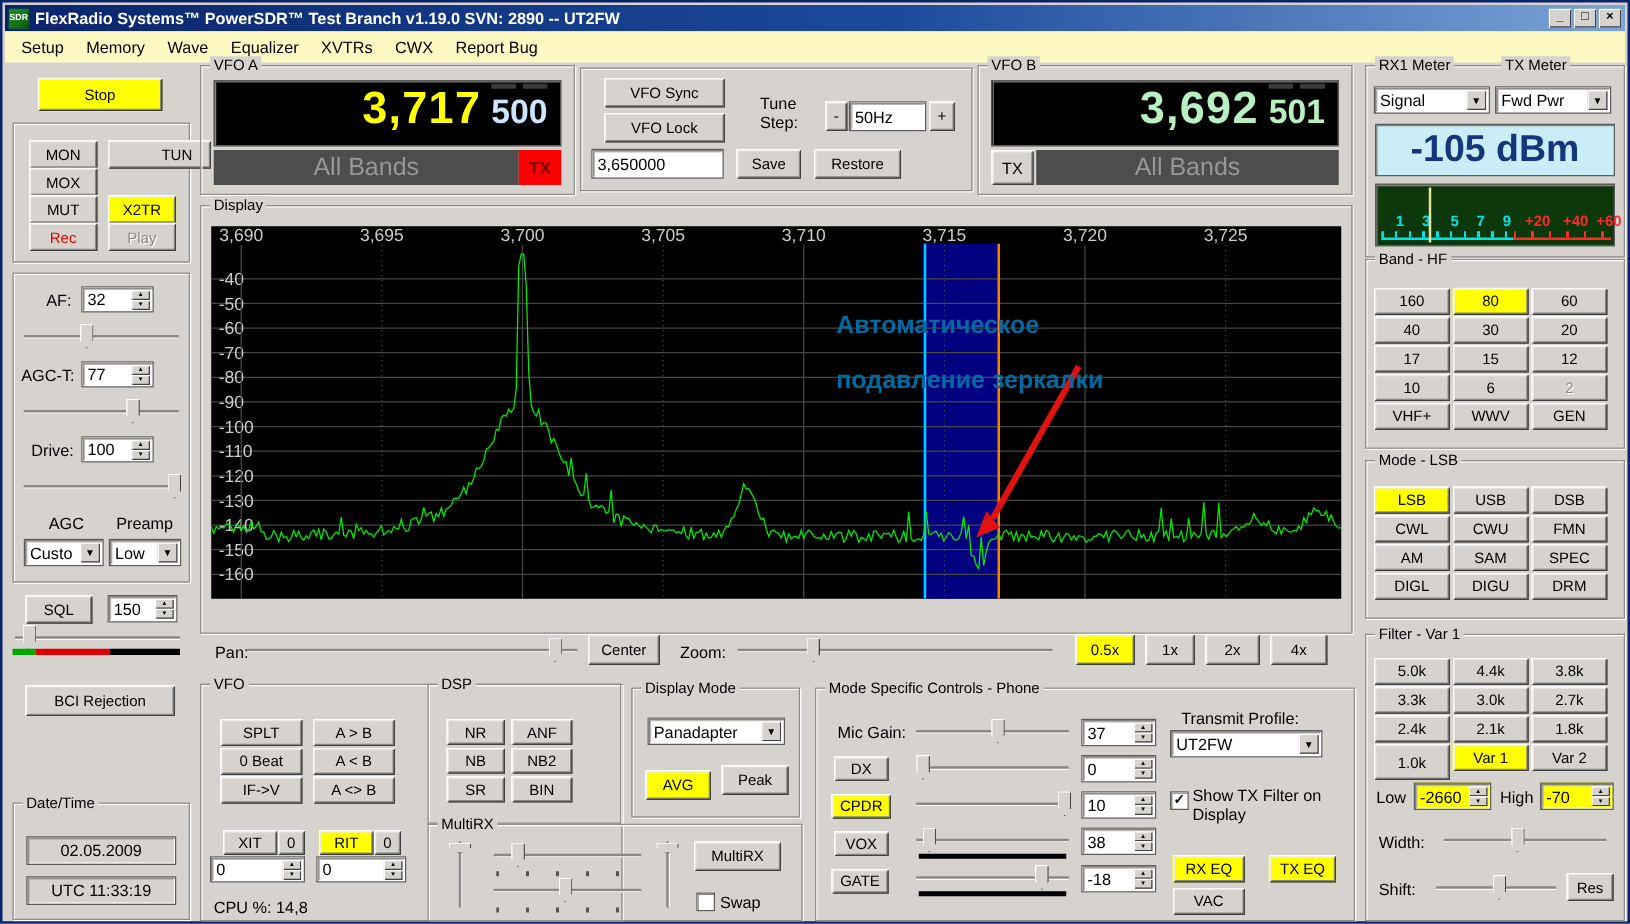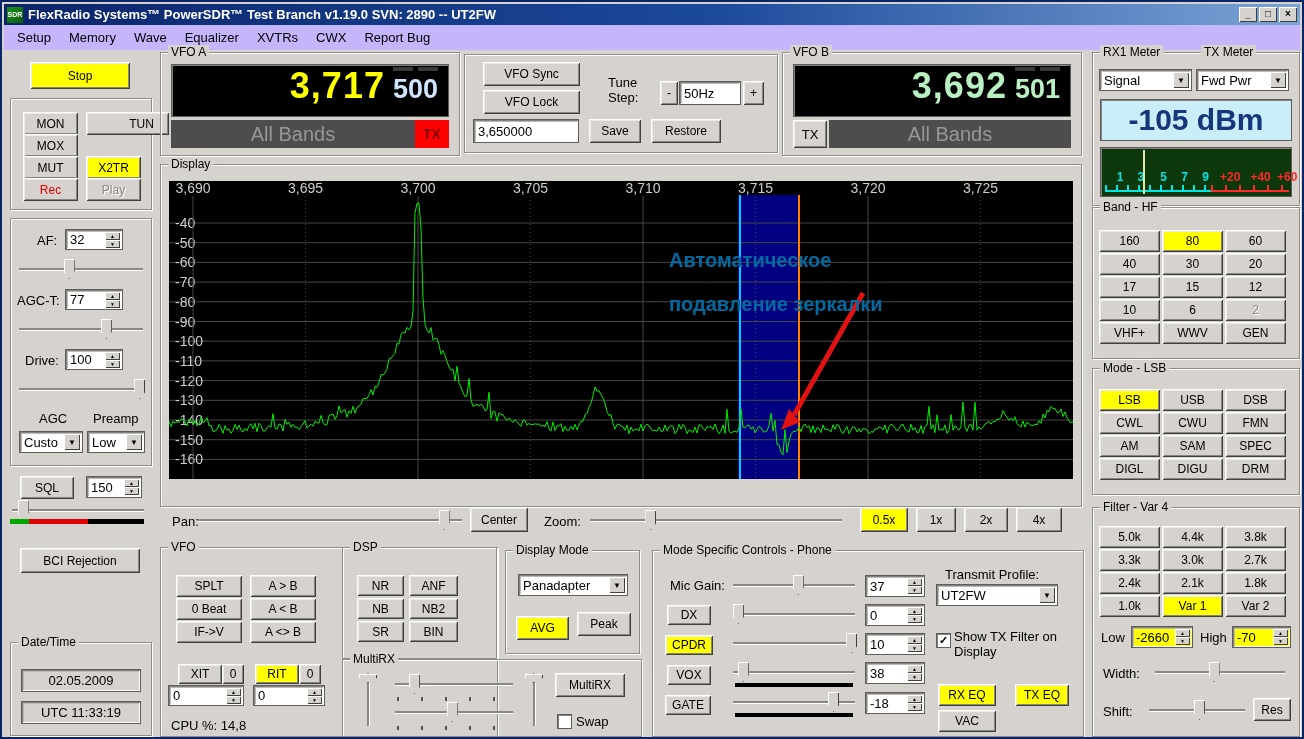--- a/index.html
+++ b/index.html
@@ -9,21 +9,21 @@
   
   #titlebar{position:absolute;left:2px;top:2px;right:2px;height:21px;
     background:linear-gradient(90deg,#0a246a 0%,#1b4a9b 55%,#7ba4d6 100%);
     display:flex;align-items:center;padding:0 3px;color:#fff;font-weight:bold;font-size:13px;gap:5px;}
   #app{border:2px solid #0a246a;box-sizing:border-box;}
   .app-icon{width:16px;height:16px;background:linear-gradient(135deg,#1f8f1f,#0b5c0b);color:#fff;
     font-size:7px;font-weight:bold;display:flex;align-items:center;justify-content:center;flex:none;}
   .win-btns{margin-left:auto;display:flex;gap:2px;}
   .winbtn{width:18px;height:15px;background:#d6d3ce;color:#000;font-size:10px;line-height:13px;text-align:center;
     box-shadow:inset 1px 1px 0 #fff,inset -1px -1px 0 #404040;font-weight:bold;}
-  #menubar{position:absolute;left:2px;top:23px;right:2px;height:25px;background:#c4b5fd;display:flex;align-items:center;padding-left:4px;}
+  #menubar{position:absolute;left:2px;top:23px;right:2px;height:25px;background:#fef9c3;display:flex;align-items:center;padding-left:4px;}
   .menu-item{padding:3px 9px;font-size:13px;}
   
   .grp{position:absolute;border:1px solid #8f8d88;box-shadow:1px 1px 0 #fff,inset 1px 1px 0 #fff;}
   .cap{position:absolute;top:-8px;left:7px;background:#d6d3ce;padding:0 3px;font-size:12px;white-space:nowrap;}
   .btn{position:absolute;display:flex;align-items:center;justify-content:center;background:#d6d3ce;font-size:12px;
     box-shadow:inset 1px 1px 0 #fff,inset -1px -1px 0 #404040,inset 2px 2px 0 #eceae5,inset -2px -2px 0 #87857f;
     white-space:nowrap;cursor:default;}
   .yellow{background:#ffff00 !important;}
   .red-text{color:#e00000;}
   .dis{color:#8d8b85;text-shadow:1px 1px 0 #fff;}
@@ -508,31 +508,31 @@
     <div class="btn" style="left:132px;top:43px;width:61px;height:22px;">FMN</div>
     <div class="btn" style="left:6px;top:66px;width:61px;height:22px;">AM</div>
     <div class="btn" style="left:69px;top:66px;width:61px;height:22px;">SAM</div>
     <div class="btn" style="left:132px;top:66px;width:61px;height:22px;">SPEC</div>
     <div class="btn" style="left:6px;top:89px;width:61px;height:22px;">DIGL</div>
     <div class="btn" style="left:69px;top:89px;width:61px;height:22px;">DIGU</div>
     <div class="btn" style="left:132px;top:89px;width:61px;height:22px;">DRM</div>
   </div>
 
   <div class="grp" style="left:1090px;top:505px;width:206px;height:228px;">
-    <span class="cap">Filter - Var 4</span>
+    <span class="cap">Filter - Var 1</span>
     <div class="btn" style="left:6px;top:18px;width:61px;height:22px;">5.0k</div>
     <div class="btn" style="left:69px;top:18px;width:61px;height:22px;">4.4k</div>
     <div class="btn" style="left:132px;top:18px;width:61px;height:22px;">3.8k</div>
     <div class="btn" style="left:6px;top:41px;width:61px;height:22px;">3.3k</div>
     <div class="btn" style="left:69px;top:41px;width:61px;height:22px;">3.0k</div>
     <div class="btn" style="left:132px;top:41px;width:61px;height:22px;">2.7k</div>
     <div class="btn" style="left:6px;top:64px;width:61px;height:22px;">2.4k</div>
     <div class="btn" style="left:69px;top:64px;width:61px;height:22px;">2.1k</div>
     <div class="btn" style="left:132px;top:64px;width:61px;height:22px;">1.8k</div>
-    <div class="btn" style="left:6px;top:87px;width:61px;height:22px;">1.0k</div>
+    <div class="btn" style="left:6px;top:87px;width:61px;height:29px;">1.0k</div>
     <div class="btn yellow" style="left:69px;top:87px;width:61px;height:22px;">Var 1</div>
     <div class="btn" style="left:132px;top:87px;width:61px;height:22px;">Var 2</div>
     <span class="lbl" style="left:8px;top:122px;">Low</span>
     <div class="field ylw" style="left:38px;top:118px;width:62px;height:22px;">
       <span>-2660</span>
       <div class="spin-btns">
           <div>▲</div>
           <div>▼</div>
         </div>
       </div>

